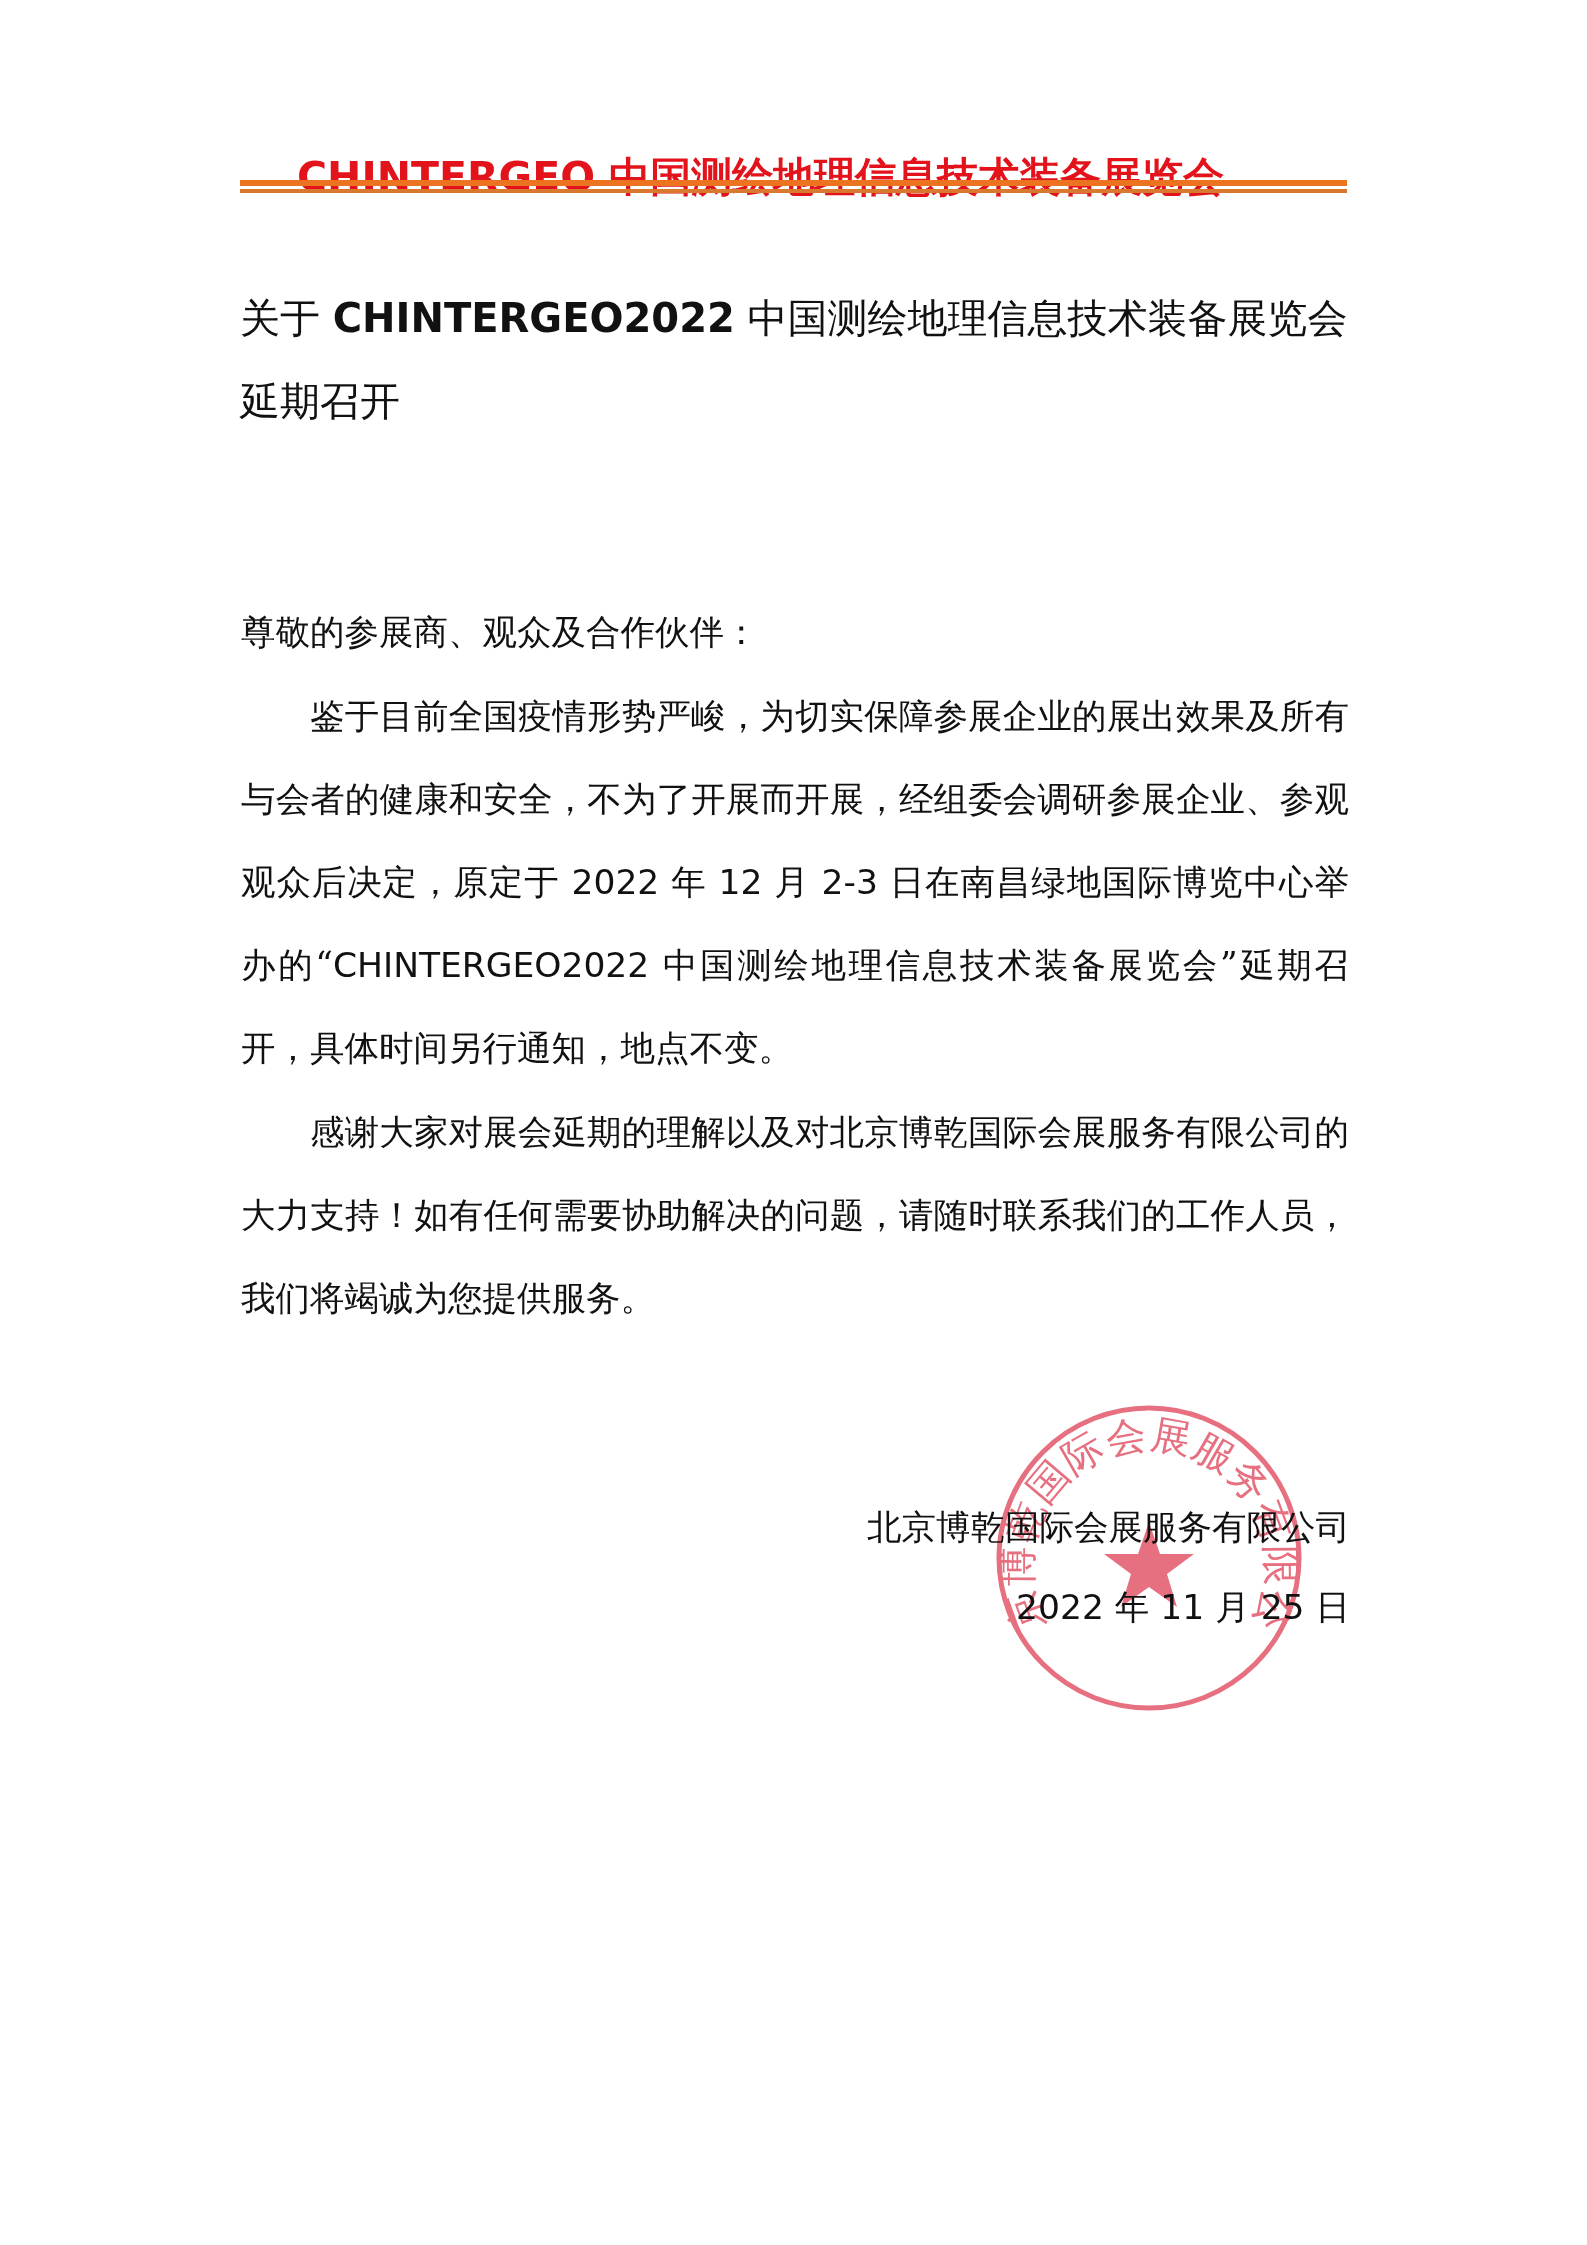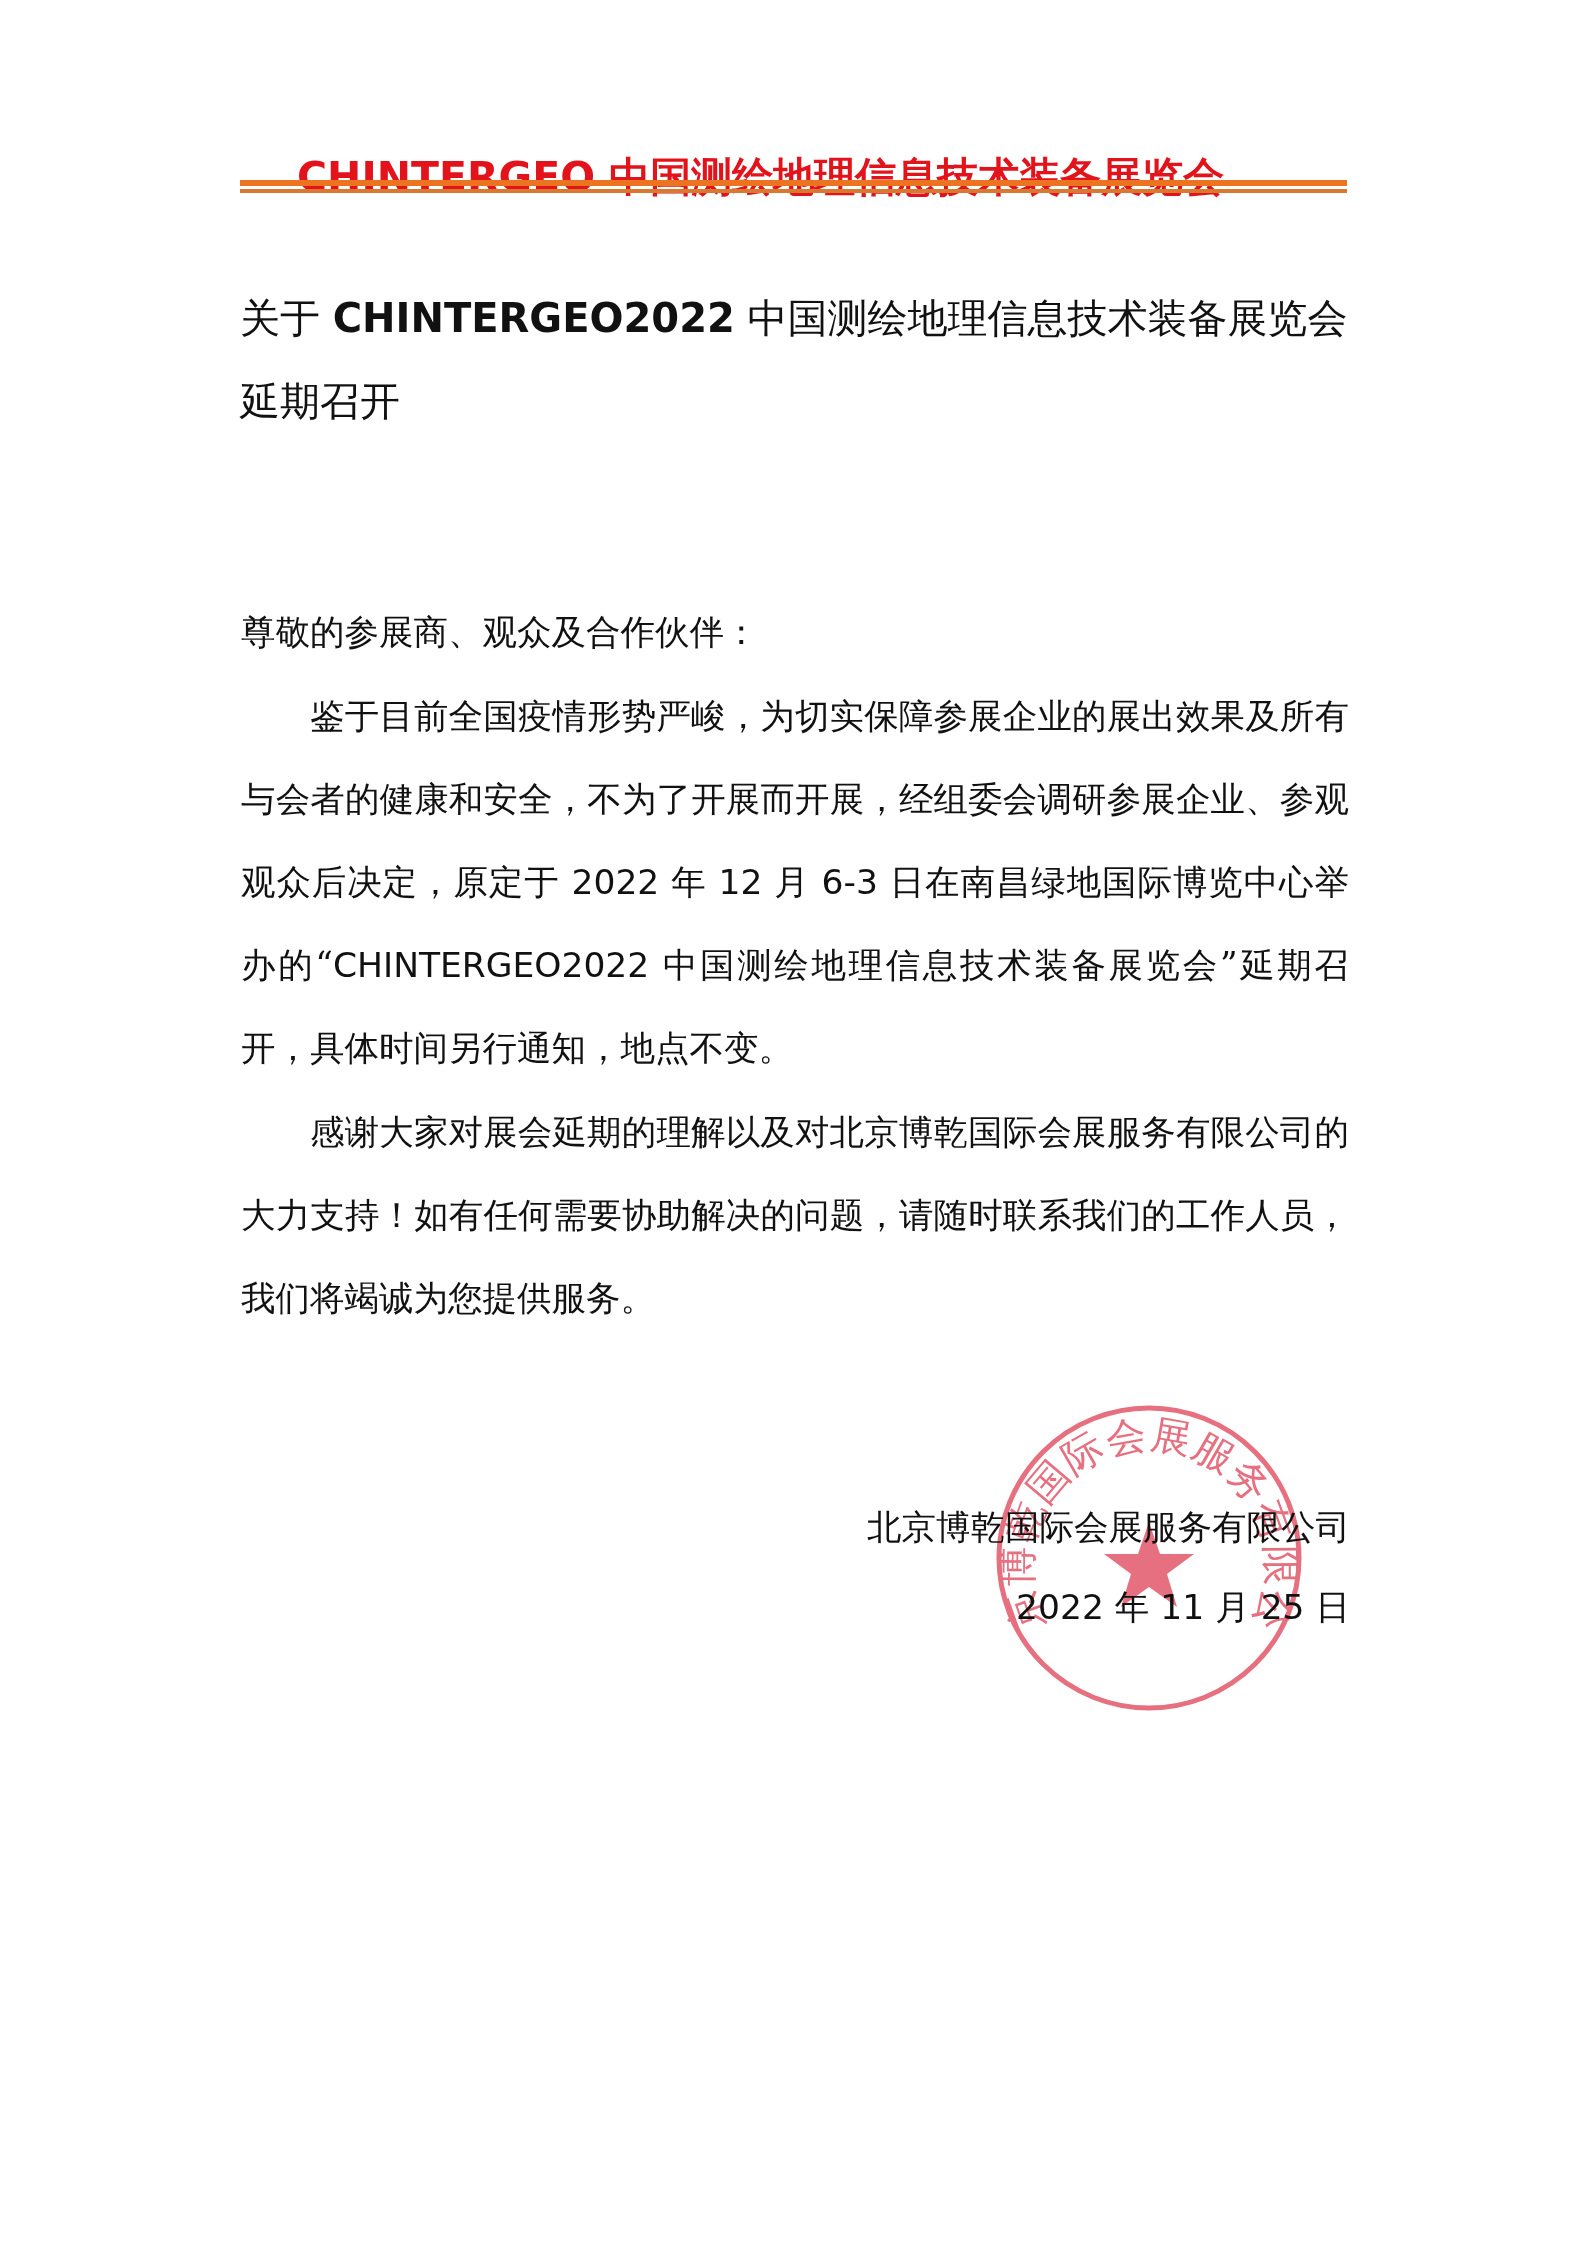--- a/index.html
+++ b/index.html
@@ -27,21 +27,21 @@
 <div class="abs rule-thick" style="background:#ec7420;"></div>
 <div class="abs rule-thin" style="background:#d9782f;"></div>
 
 <div class="abs doc-title" style="top:293px;">
   <span>关于 </span><span class="latin">CHINTERGEO2022</span><span> 中国测绘地理信息技术装备展览会</span>
 </div>
 <div class="abs doc-title" style="top:376px;">延期召开</div>
 
 <div class="abs body-block">
   <p>尊敬的参展商、观众及合作伙伴：</p>
-  <p class="indent"><span>鉴于目前全国疫情形势严峻，为切实保障参展企业的展出效果及所有与会者的健康和安全，不为了开展而开展，经组委会调研参展企业、参观观众后决定，原定于 </span><span class="num">2022</span><span> 年 </span><span class="num">12</span><span> 月 </span><span class="num">6-3</span><span> 日在南昌绿地国际博览中心举办的“</span><span class="num">CHINTERGEO2022</span><span> 中国测绘地理信息技术装备展览会”延期召开，具体时间另行通知，地点不变。</span></p>
+  <p class="indent"><span>鉴于目前全国疫情形势严峻，为切实保障参展企业的展出效果及所有与会者的健康和安全，不为了开展而开展，经组委会调研参展企业、参观观众后决定，原定于 </span><span class="num">2022</span><span> 年 </span><span class="num">12</span><span> 月 </span><span class="num">2-3</span><span> 日在南昌绿地国际博览中心举办的“</span><span class="num">CHINTERGEO2022</span><span> 中国测绘地理信息技术装备展览会”延期召开，具体时间另行通知，地点不变。</span></p>
   <p class="indent">感谢大家对展会延期的理解以及对北京博乾国际会展服务有限公司的大力支持！如有任何需要协助解决的问题，请随时联系我们的工作人员，我们将竭诚为您提供服务。</p>
 </div>
 
 <svg class="abs stamp" viewBox="0 0 312 312" xmlns="http://www.w3.org/2000/svg">
   <defs>
     <path id="ringPath" d="M 62 236 A 118 118 0 1 1 250 236"></path>
   </defs>
   <circle cx="156" cy="156" r="150" fill="none" stroke="#e0485c" stroke-width="5"></circle>
   <text font-size="40" fill="#e0485c" font-family="DejaVu Serif, serif" letter-spacing="1">
     <textPath href="#ringPath" startOffset="50%" text-anchor="middle">北京博乾国际会展服务有限公司</textPath>

